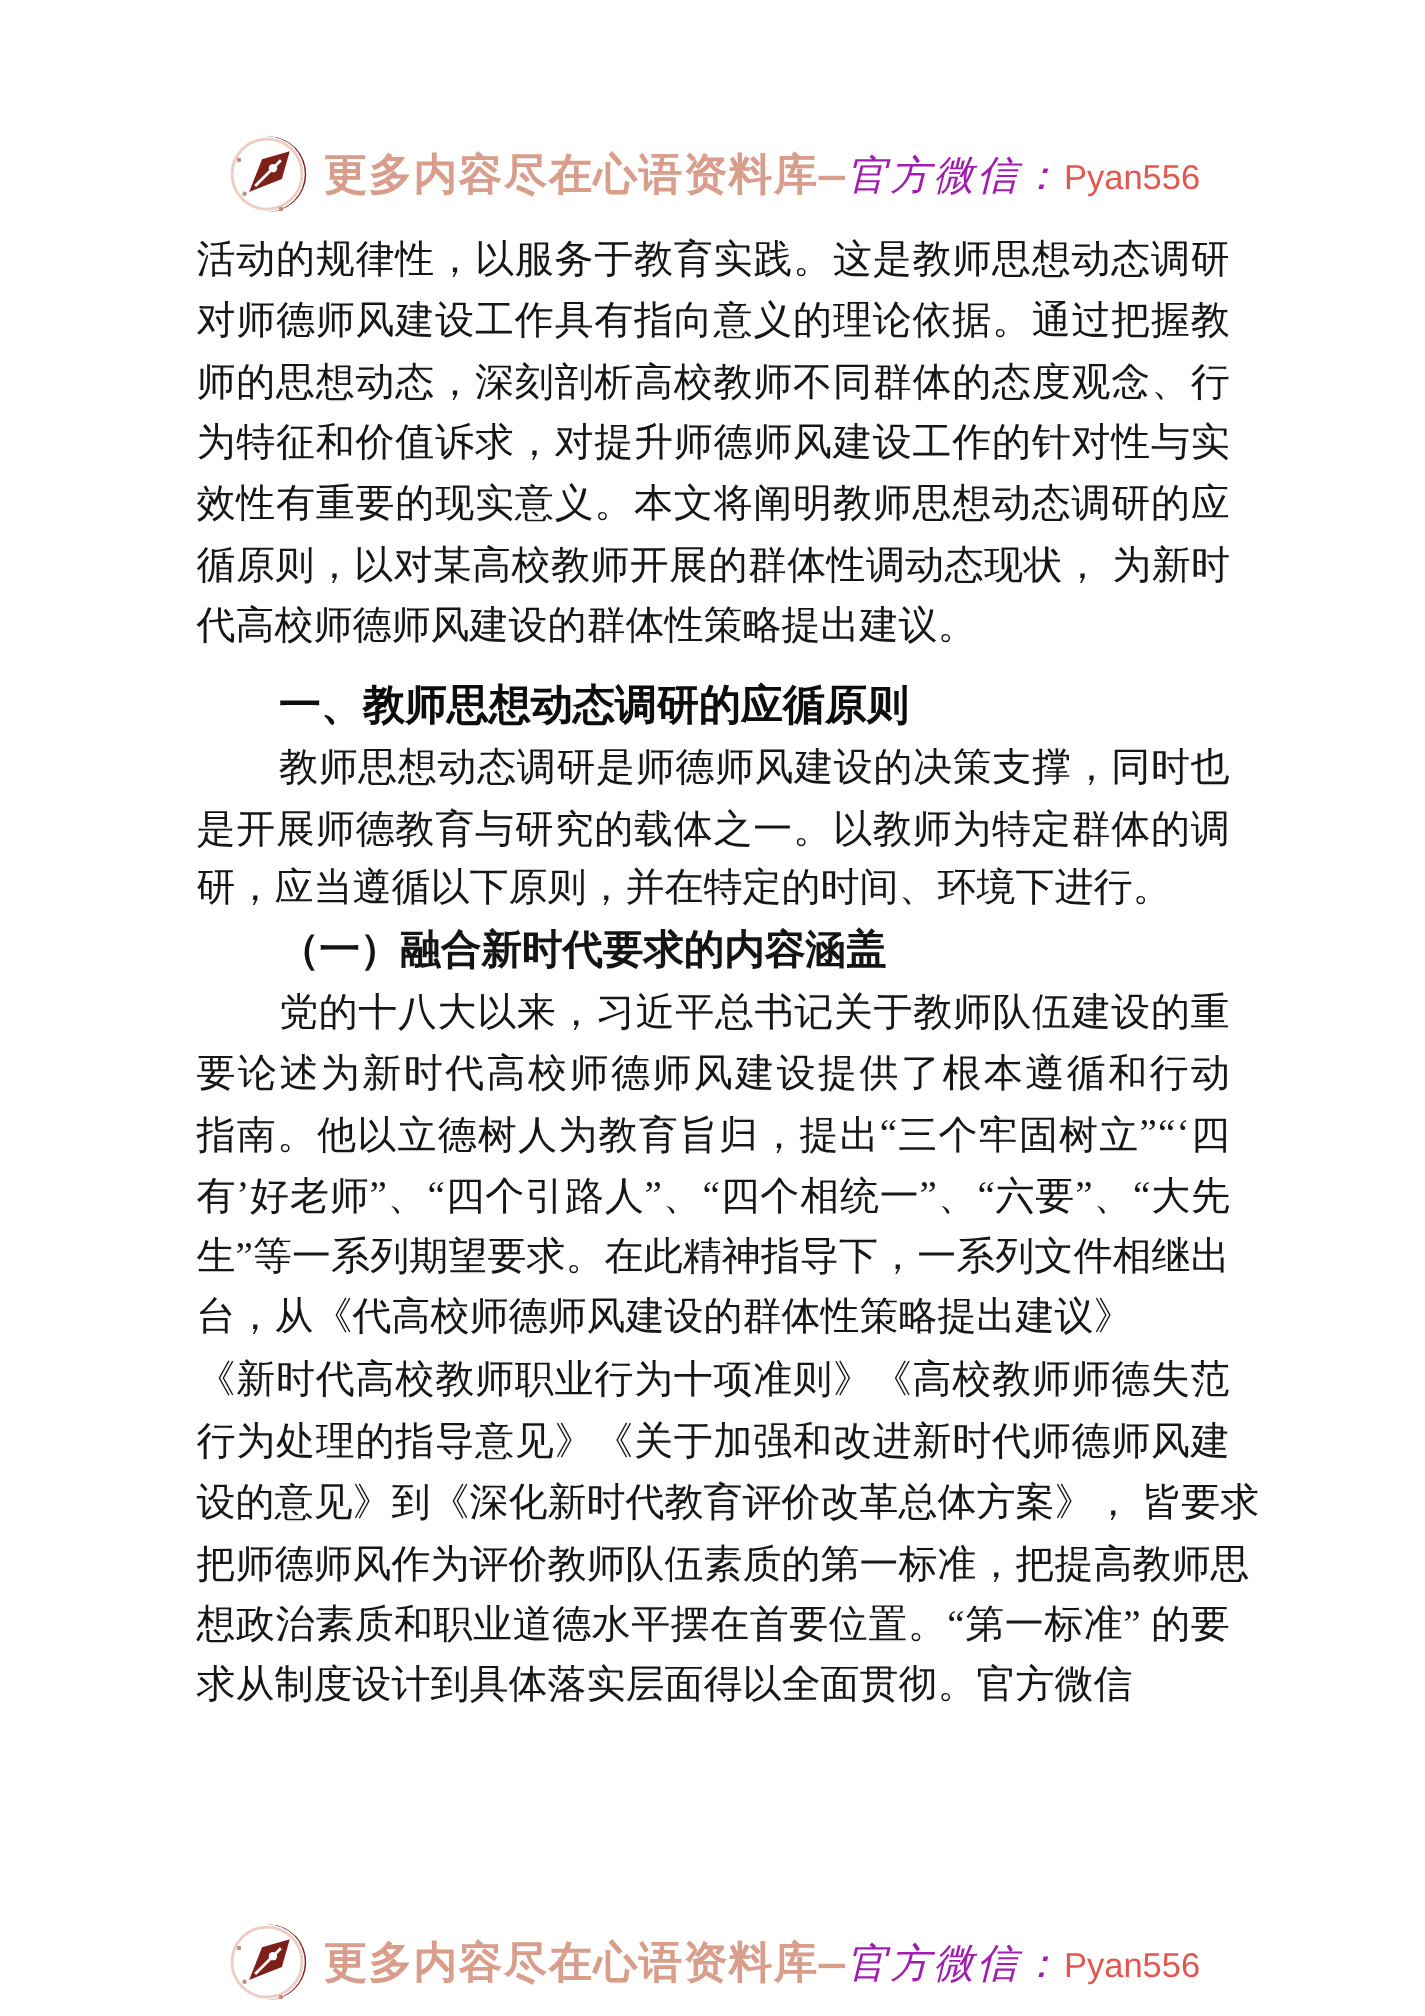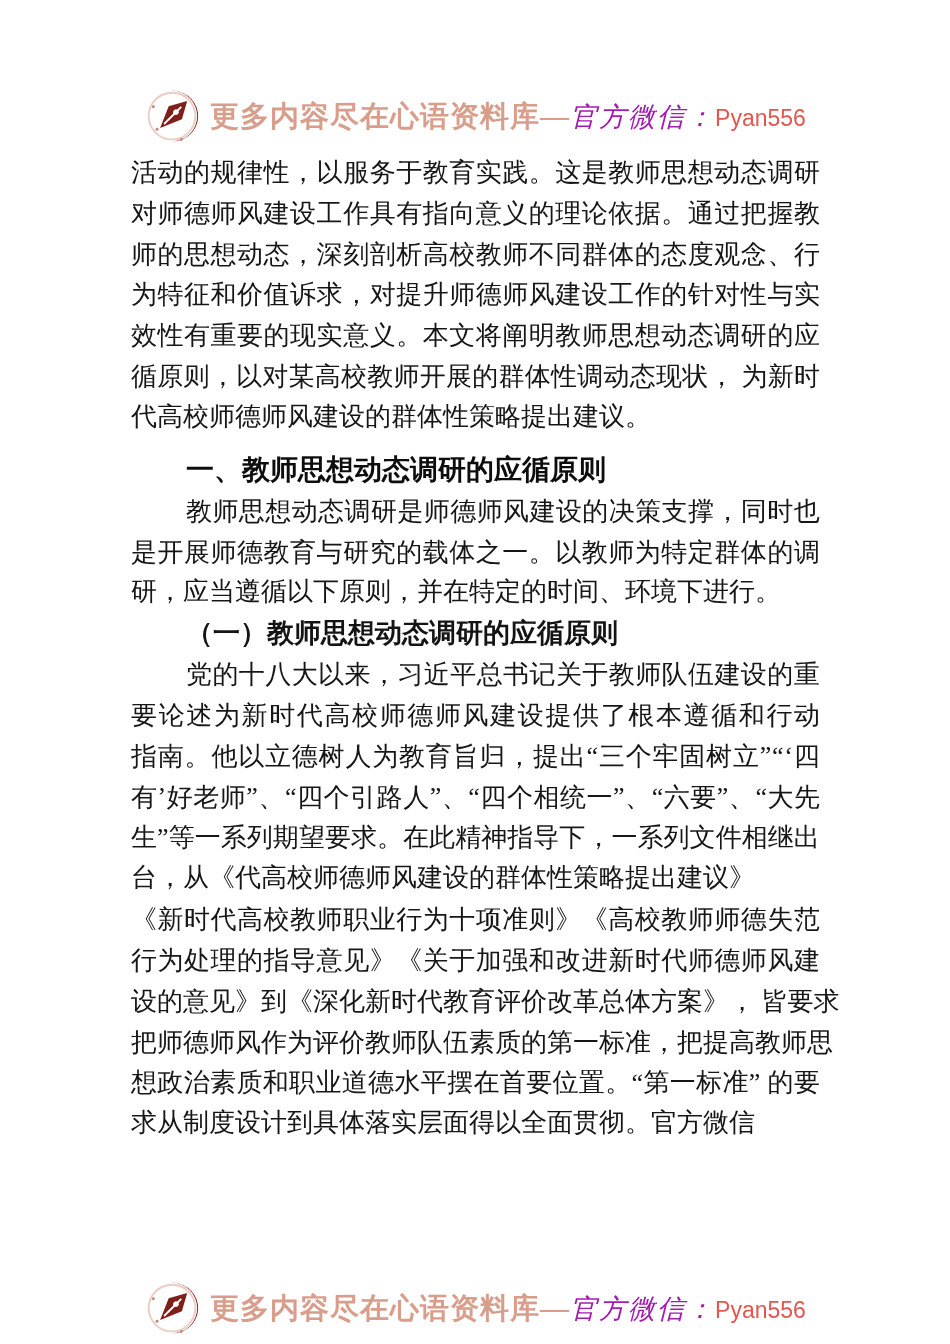--- a/index.html
+++ b/index.html
@@ -21,21 +21,21 @@
     display: flex;
     justify-content: center;
     align-items: center;
     gap: 10px;
   }
   .watermark.top { top: 88px; }
   .watermark.bottom { top: 1280px; }
   .wm-logo { width: 56px; height: 58px; flex: 0 0 auto; }
   .wm-text { white-space: nowrap; }
   .wm-brand {
-    font-family: Liberation Serif, serif;
+    font-family: Liberation Mono, monospace;
     font-weight: 600;
     font-size: 29px;
     color: #d99e8b;
     letter-spacing: 1px;
   }
   .wm-label {
     font-family: "Liberation Serif", "DejaVu Serif", serif;
     font-style: italic;
     font-size: 27px;
     color: #a21caf;
@@ -323,21 +323,21 @@
         <span class="char">师</span>
         <span class="char">为</span>
         <span class="char">特</span>
         <span class="char">定</span>
         <span class="char">群</span>
         <span class="char">体</span>
         <span class="char">的</span>
         <span class="char">调</span>
       </div>
       <div class="line body">研，应当遵循以下原则，并在特定的时间、环境下进行。</div>
-      <div class="line h2 indent">（一）教师思想动态调研的应循原则</div>
+      <div class="line h2 indent">（一）融合新时代要求的内容涵盖</div>
       <div class="line body indent justify">
         <span class="char">党</span>
         <span class="char">的</span>
         <span class="char">十</span>
         <span class="char">八</span>
         <span class="char">大</span>
         <span class="char">以</span>
         <span class="char">来</span>
         <span class="char">，</span>
         <span class="char">习</span>

